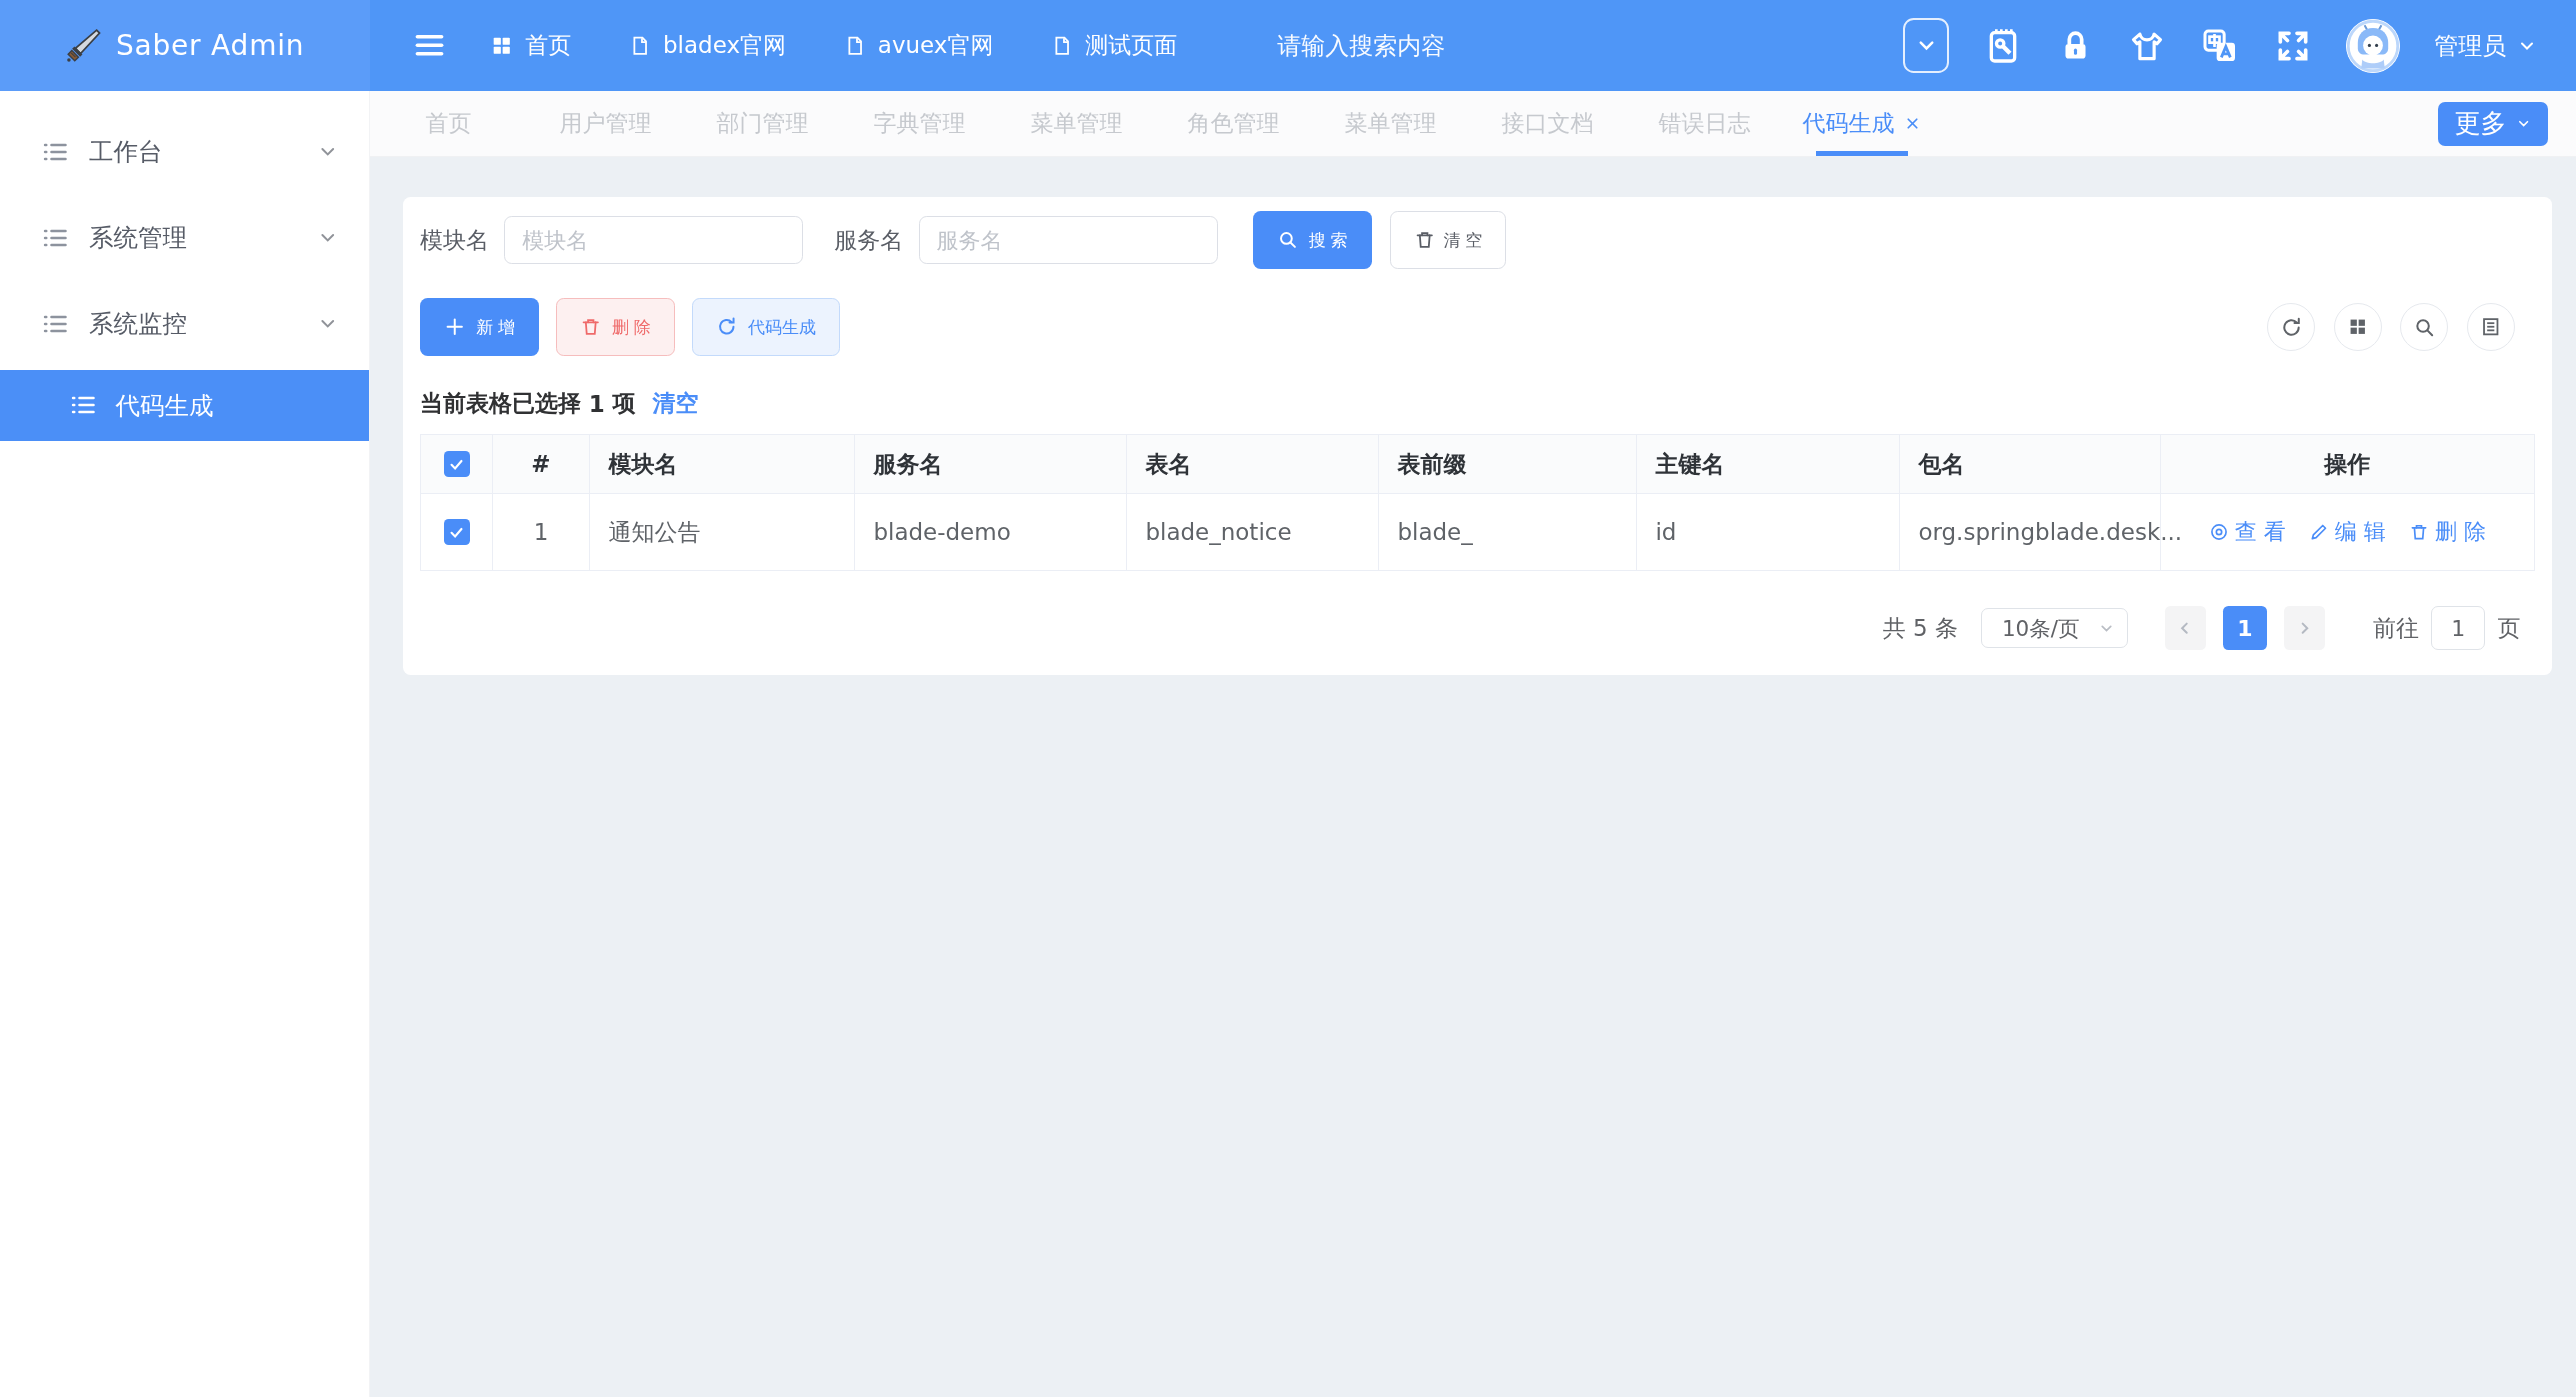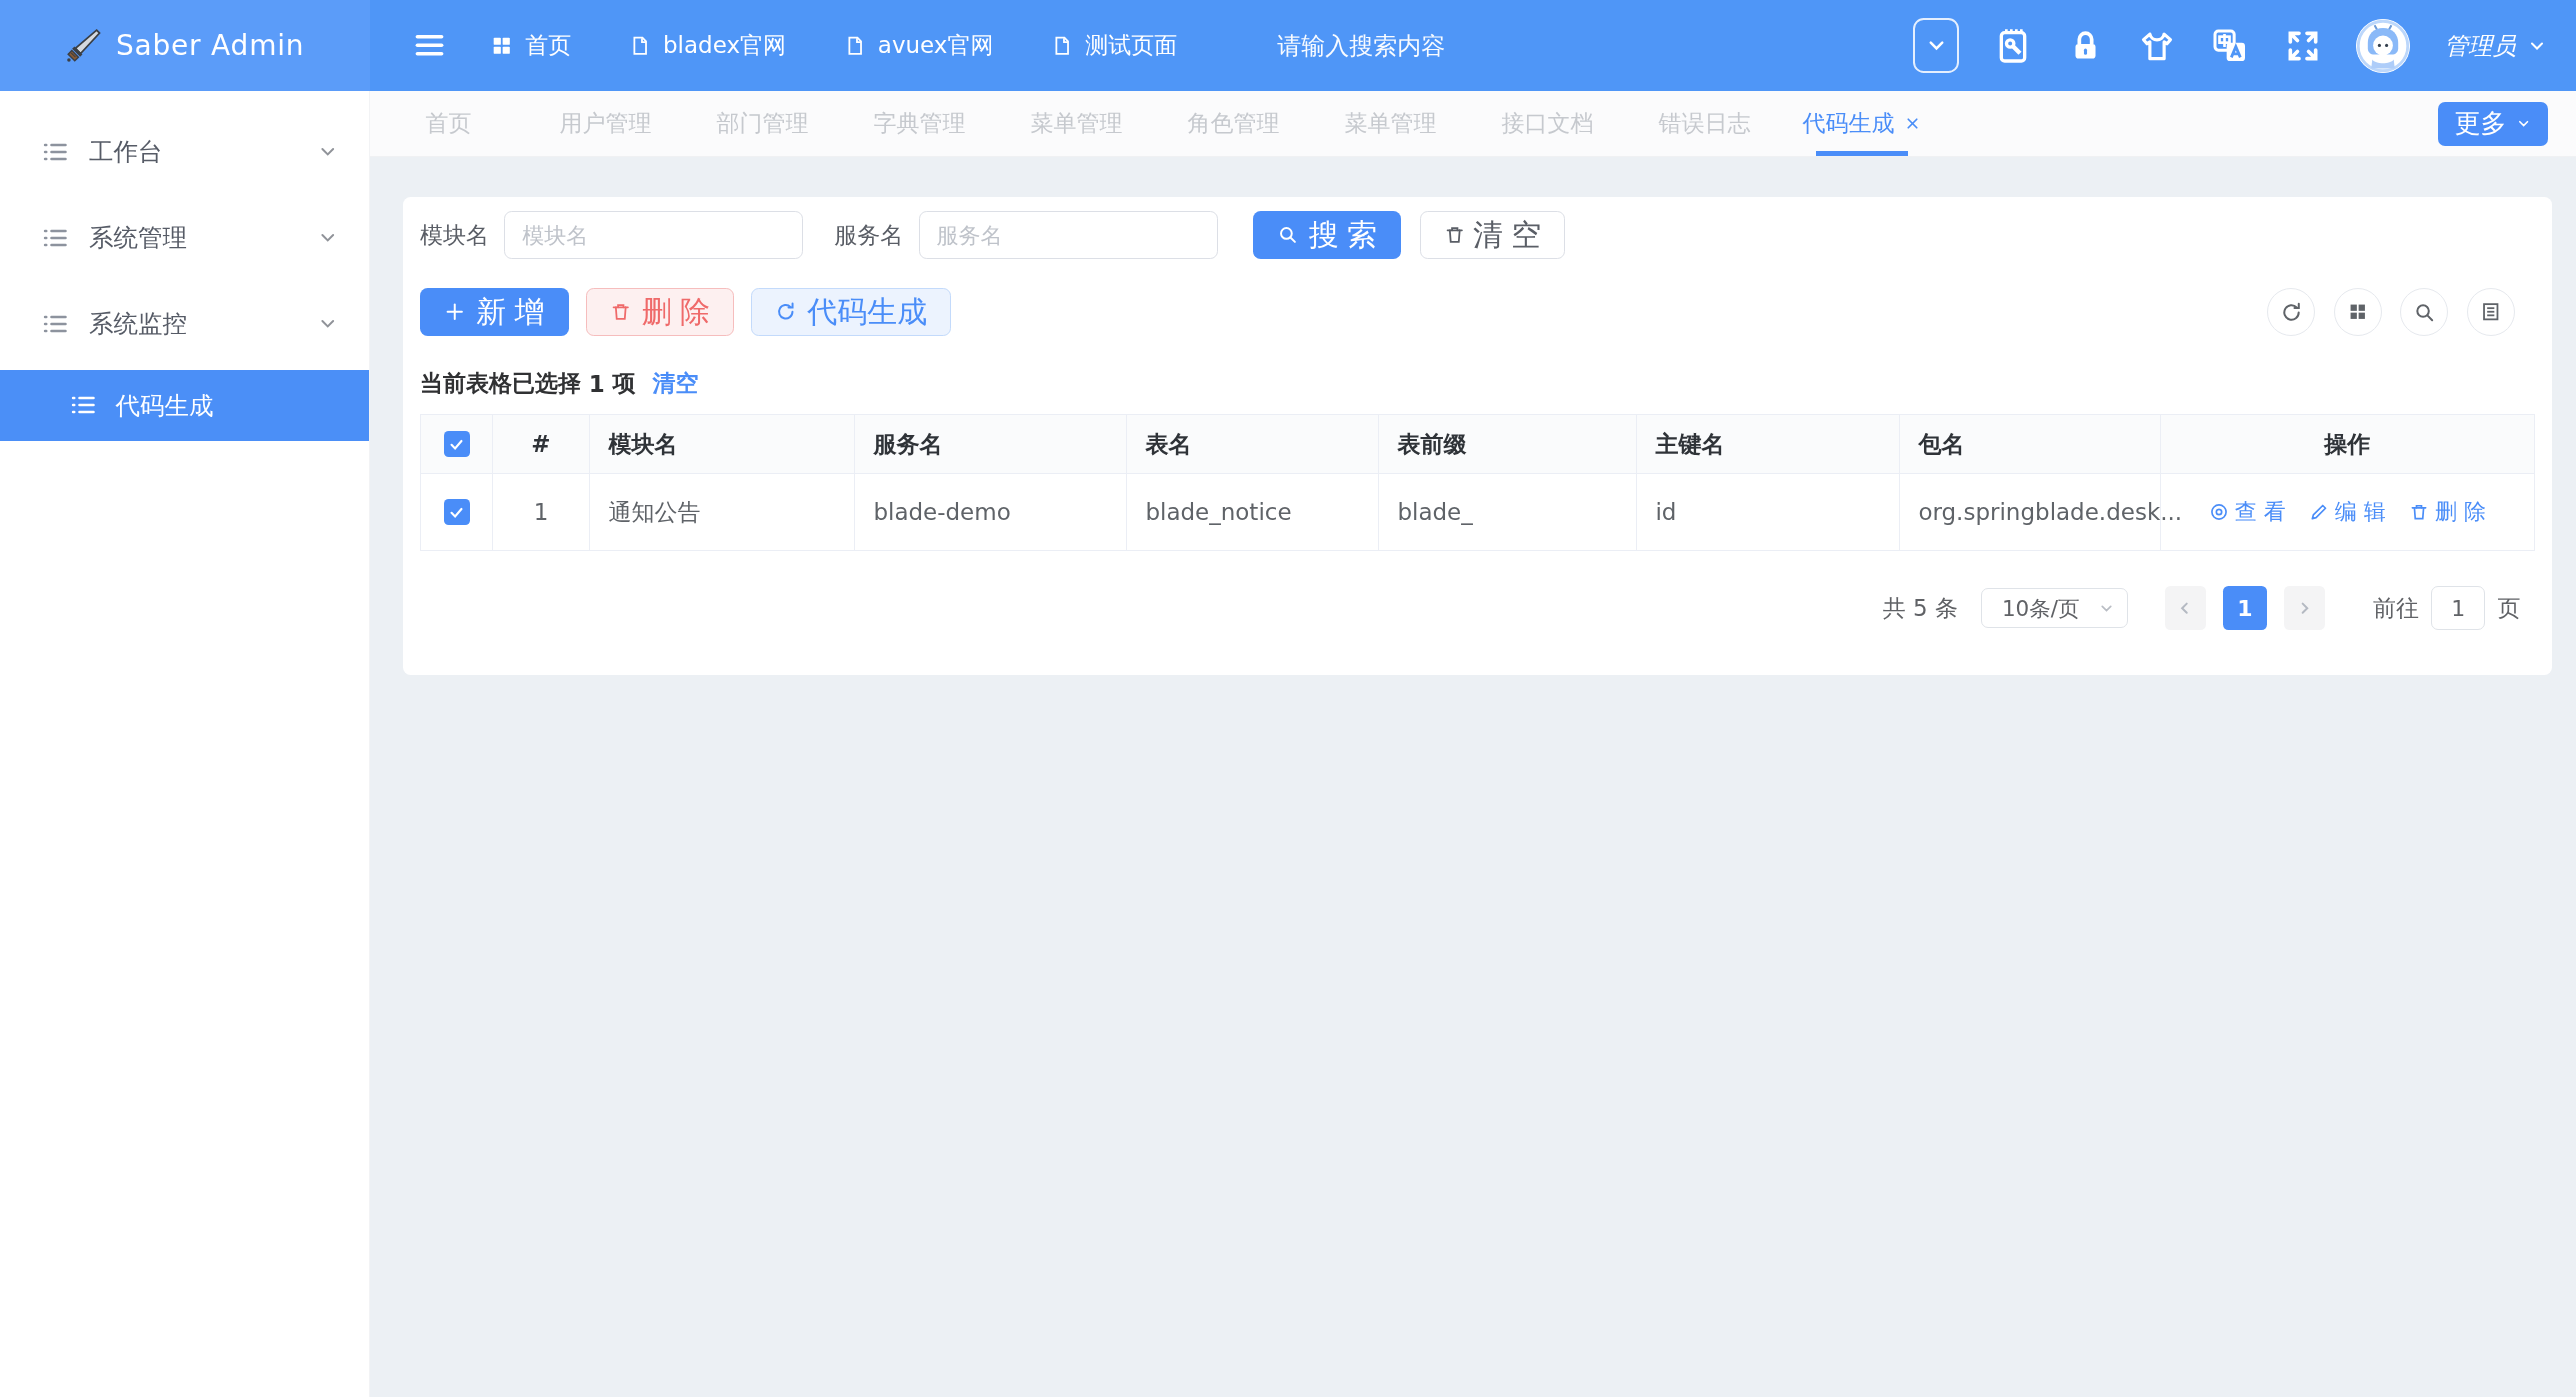--- a/index.html
+++ b/index.html
@@ -20,21 +20,21 @@
   .logo {
     width: 370px; background: #5b9cf9; display: flex; align-items: center;
     justify-content: center; gap: 15.3px; color: #fff;
   }
   .brand { font-size: 28px; font-weight: 500; letter-spacing: 0.8px; }
   .header-main { flex: 1; display: flex; align-items: center; color: #fff; }
   .hamburger { margin-left: 37px; padding: 7.7px; cursor: pointer; }
   .top-nav { display: flex; align-items: center; margin-left: 40px; gap: 58px; }
   .top-nav-item { display: flex; align-items: center; gap: 12.3px; font-size: 23px; cursor: pointer; }
   .header-search { margin-left: 100px; font-size: 24px; color: rgba(255,255,255,.96); min-width: 322px; }
-  .header-right { margin-left: auto; display: flex; align-items: center; gap: 34px; padding-right: 29px; font-style: italic; }
+  .header-right { margin-left: auto; display: flex; align-items: center; gap: 34px; padding-right: 39px; }
   .icon-btn { color: #fff; cursor: pointer; display: flex; align-items: center; }
   .bordered-btn {
     width: 46px; height: 55px; border: 2.3px solid rgba(255,255,255,.85); border-radius: 10.7px;
     display: flex; align-items: center; justify-content: center; color: #fff; cursor: pointer;
   }
   .avatar { width: 54px; height: 54px; border-radius: 50%; overflow: hidden; background: #fff; }
   .user-block { display: flex; align-items: center; gap: 10.7px; color: #fff; font-size: 24px; cursor: pointer; }
 
   
   .sidebar {
@@ -83,21 +83,21 @@
   .filters-row { display: flex; align-items: center; padding: 14px 17px 0; }
   .field-label { font-size: 23px; color: #5a5e66; margin-right: 15.3px; }
   .filter-input {
     width: 299px; height: 48px; border: 1.5px solid #dcdfe6; border-radius: 7.7px;
     font-size: 22px; padding: 0 17px; color: #606266; outline: none;
     font-family: inherit; background: #fff;
   }
   .filter-input::placeholder { color: #bfc3ca; }
   .gap-label { margin-left: 31px; }
   .btn {
-    height: 48px; border-radius: 7.7px; font-size: 30px; display: inline-flex;
+    height: 58px; border-radius: 7.7px; font-size: 17px; display: inline-flex;
     align-items: center; justify-content: center; gap: 10.7px; cursor: pointer;
     border: 1.5px solid transparent; padding: 0 23px; white-space: nowrap;
   }
   .btn-primary { background: #4a8df8; color: #fff; }
   .btn-plain { background: #fff; color: #5a5e66; border-color: #dcdfe6; gap: 8px; }
   .btn-danger-plain { background: #fdf0f0; color: #ef6a6a; border-color: #f6bdbd; }
   .btn-info-plain { background: #ecf3fe; color: #4a8df8; border-color: #c3dafb; }
   .search-btn { margin-left: 35px; }
   .clear-btn { margin-left: 18.4px; }
 

